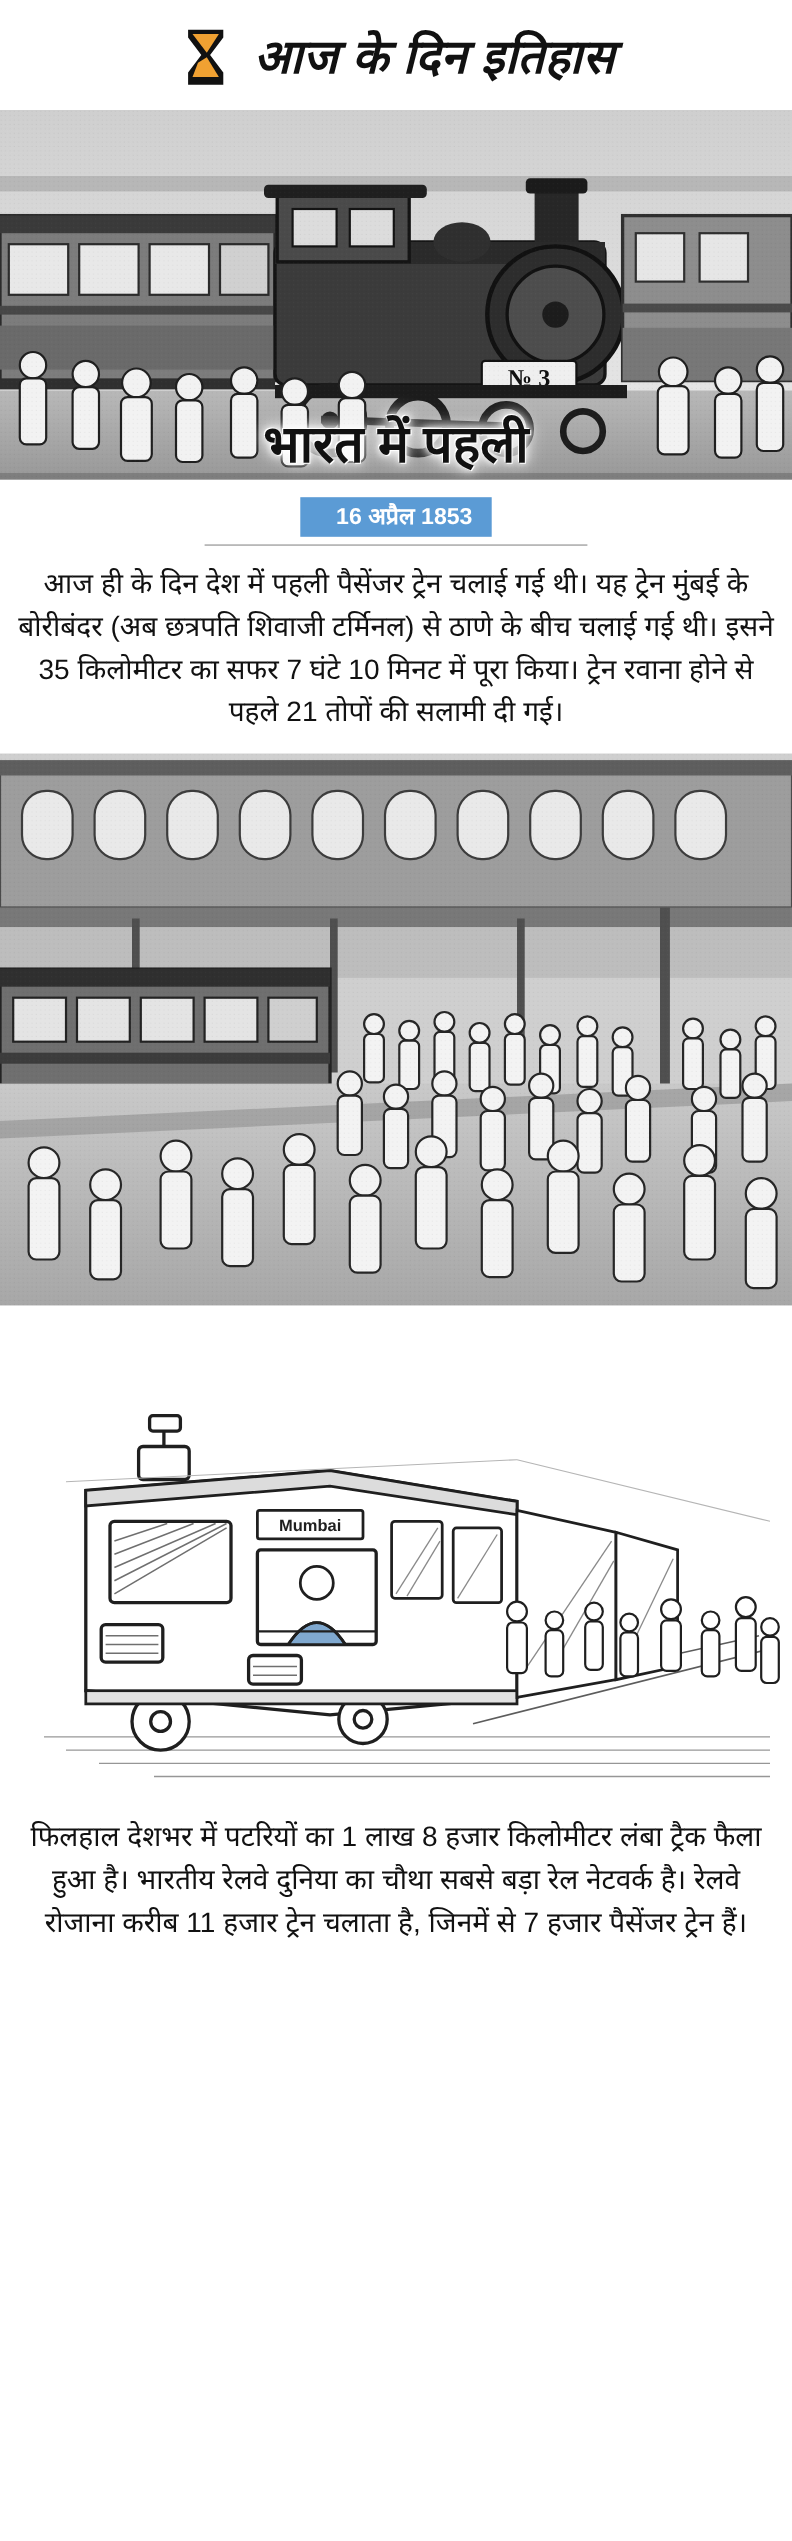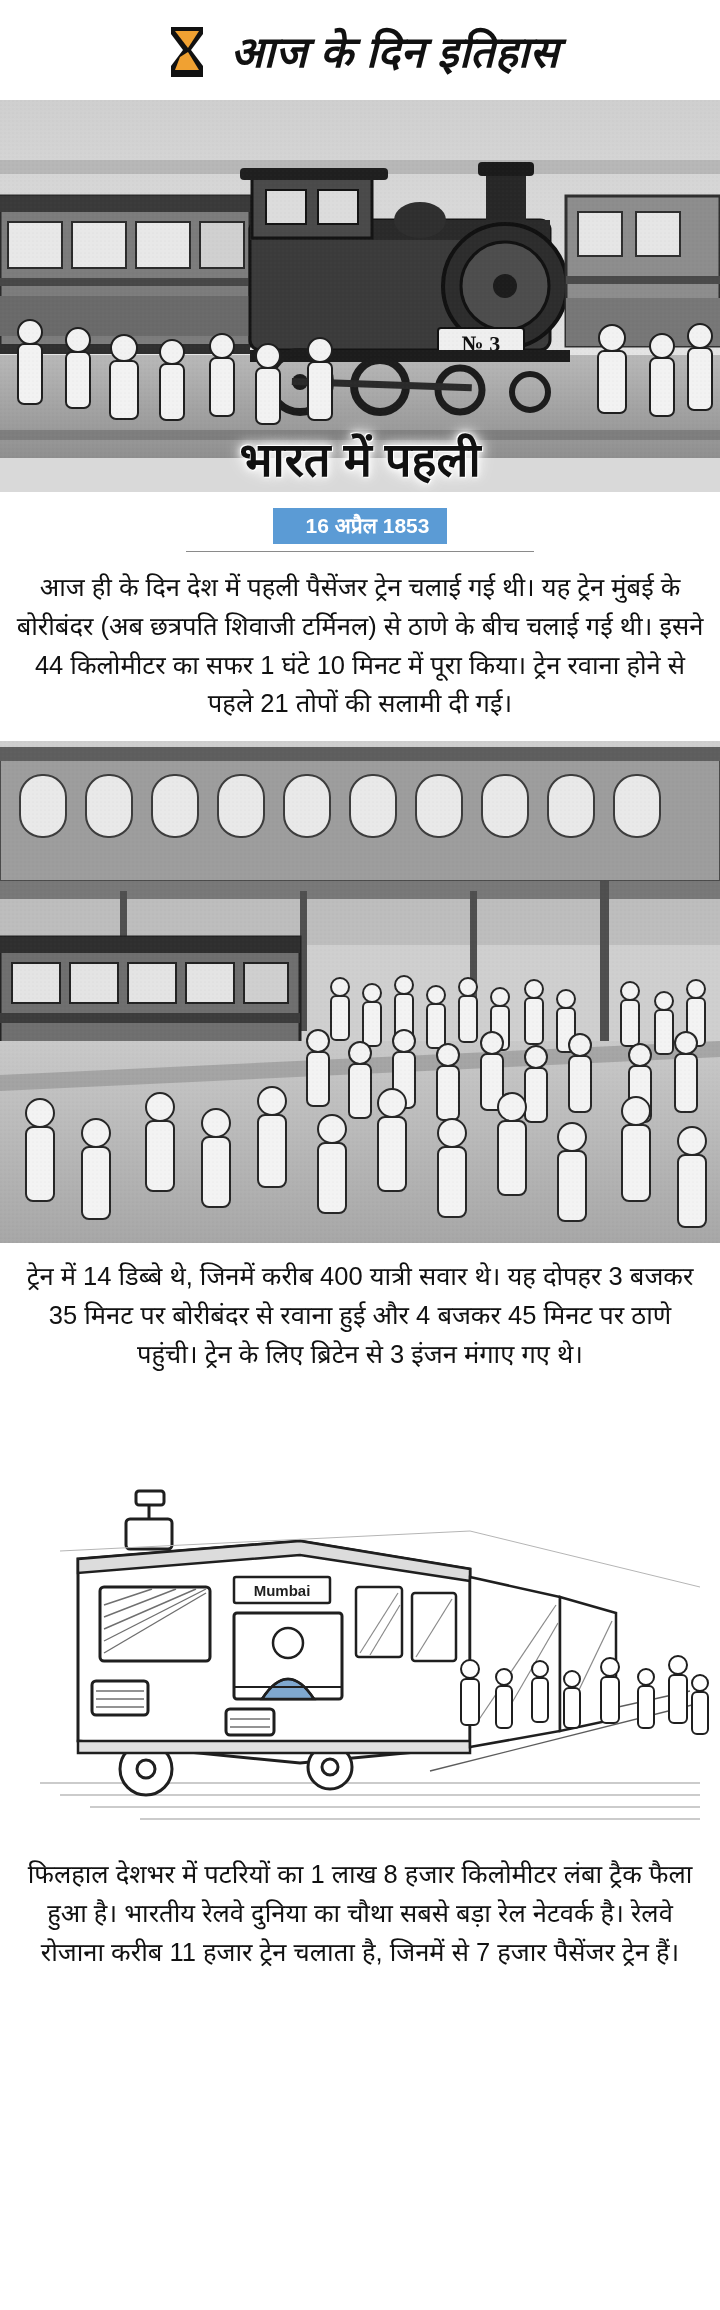--- a/index.html
+++ b/index.html
@@ -49,21 +49,21 @@
     white-space: nowrap;
   }
 
   
   .photo {
     position: relative;
     width: 720px;
     overflow: hidden;
     background: #d9d9d9;
   }
-  .photo-1 { height: 392px; }
+  .photo-1 { height: 336px; }
   .photo-2 { height: 502px; }
   .photo-3 { height: 450px; background:#ffffff;font-weight:bold; }
 
   
   .headline-wrap {
     position: absolute;
     left: 0;
     right: 0;
     bottom: 4px;
     text-align: center;
@@ -262,21 +262,21 @@
 
     <div class="headline-wrap">
       <div class="headline">भारत में पहली</div>
     </div>
   </div>
 
   <div class="date-row">
     <span class="date-badge">16 अप्रैल 1853</span>
   </div>
 
-  <p class="para para-top">आज ही के दिन देश में पहली पैसेंजर ट्रेन चलाई गई थी। यह ट्रेन मुंबई के बोरीबंदर (अब छत्रपति शिवाजी टर्मिनल) से ठाणे के बीच चलाई गई थी। इसने 44 किलोमीटर का सफर 1 घंटे 10 मिनट में पूरा किया। ट्रेन रवाना होने से पहले 21 तोपों की सलामी दी गई।</p>
+  <p class="para para-top">आज ही के दिन देश में पहली पैसेंजर ट्रेन चलाई गई थी। यह ट्रेन मुंबई के बोरीबंदर (अब छत्रपति शिवाजी टर्मिनल) से ठाणे के बीच चलाई गई थी। इसने 35 किलोमीटर का सफर 7 घंटे 10 मिनट में पूरा किया। ट्रेन रवाना होने से पहले 21 तोपों की सलामी दी गई।</p>
 
   <div class="photo photo-2">
     <svg width="720" height="502" viewBox="0 0 720 502" preserveAspectRatio="none">
       <defs>
         <linearGradient id="plg" x1="0" y1="0" x2="0" y2="1">
           <stop offset="0%" stop-color="#c9c9c9"></stop>
           <stop offset="100%" stop-color="#a7a7a7"></stop>
         </linearGradient>
         <pattern id="grain2" width="4" height="4" patternUnits="userSpaceOnUse">
           <circle cx="1" cy="1" r="0.5" fill="#000" opacity="0.07"></circle>
@@ -459,21 +459,20 @@
         <g>
             <circle cx="40" cy="372" r="14"></circle>
             <rect x="26" y="386" width="28" height="74" rx="7"></rect>
           </g>
       </g>
 
       <rect x="0" y="0" width="720" height="502" fill="url(#grain2)"></rect>
     </svg>
   </div>
 
-  <p class="para">ट्रेन में 14 डिब्बे थे, जिनमें करीब 400 यात्री सवार थे। यह दोपहर 3 बजकर 35 मिनट पर बोरीबंदर से रवाना हुई और 4 बजकर 45 मिनट पर ठाणे पहुंची। ट्रेन के लिए ब्रिटेन से 3 इंजन मंगाए गए थे।</p>
 
   <div class="photo photo-3">
     <svg width="720" height="450" viewBox="0 0 720 450" preserveAspectRatio="none">
       <rect x="0" y="0" width="720" height="450" fill="#ffffff"></rect>
 
       <g stroke="#7d7d7d" stroke-width="1.2" opacity="0.8">
         <line x1="40" y1="392" x2="700" y2="392"></line>
         <line x1="60" y1="404" x2="700" y2="404"></line>
         <line x1="90" y1="416" x2="700" y2="416"></line>
         <line x1="140" y1="428" x2="700" y2="428"></line>

